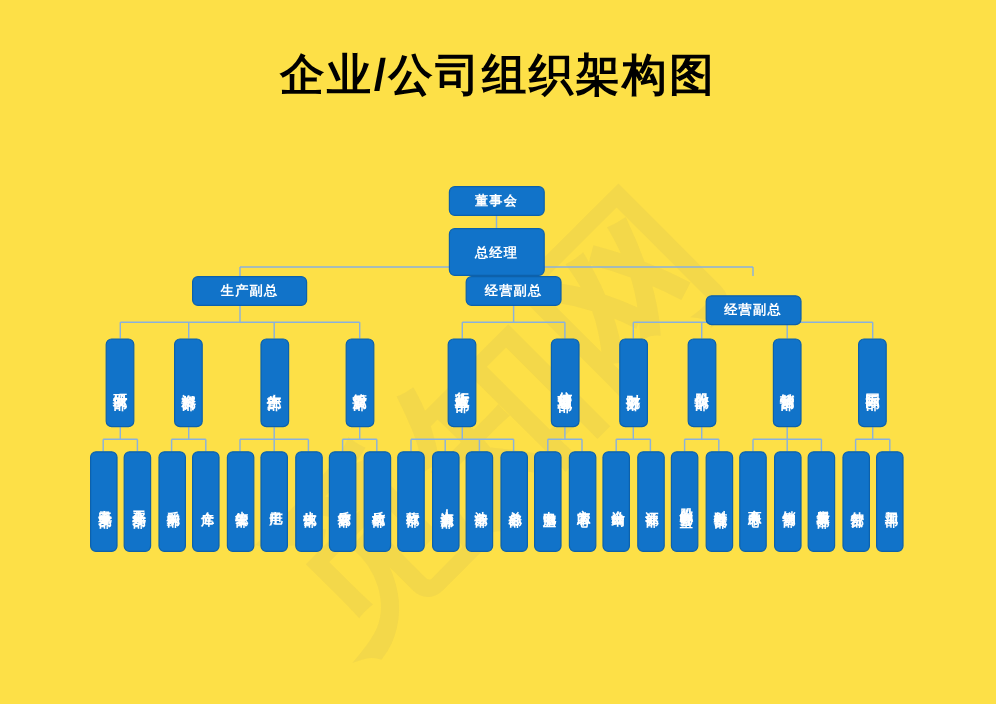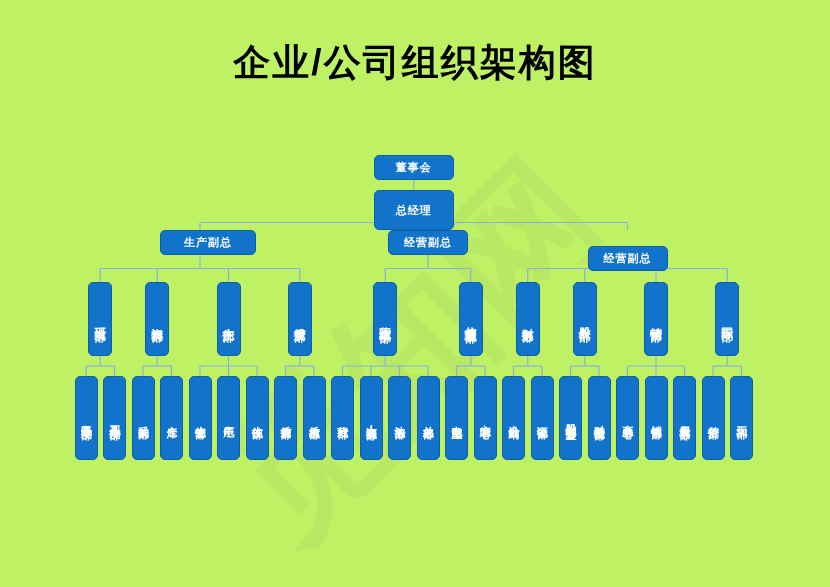--- a/index.html
+++ b/index.html
@@ -1,20 +1,20 @@
 <!DOCTYPE html>
 <html><head>
 <meta charset="utf-8">
 <style>
   html, body { margin: 0; padding: 0; background: #ffffff; }
   #stage {
     position: relative;
     width: 830px;
     height: 587px;
-    background: #bef264;
+    background: #fde047;
     overflow: hidden;
     font-family: "Liberation Sans", "DejaVu Sans", sans-serif;
   }
   #chart-title {
     position: absolute;
     top: 38px;
     left: 0;
     width: 100%;
     text-align: center;
     font-size: 37px;

